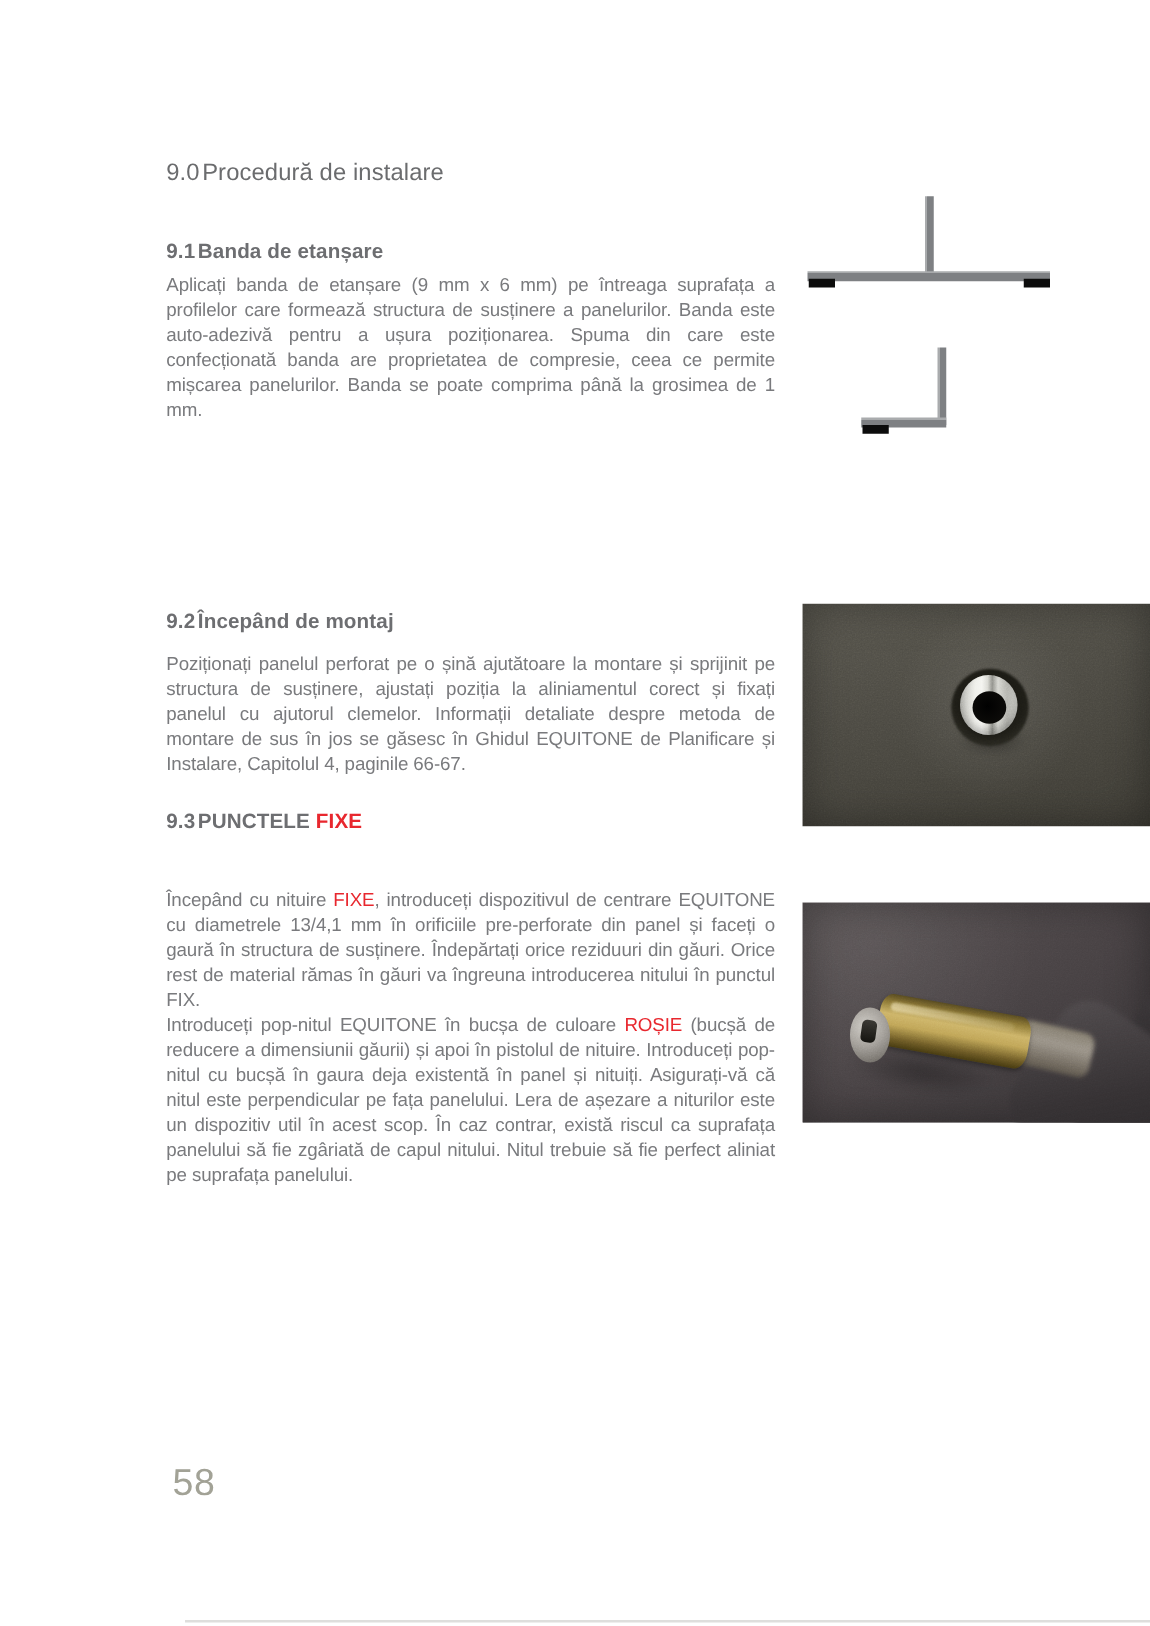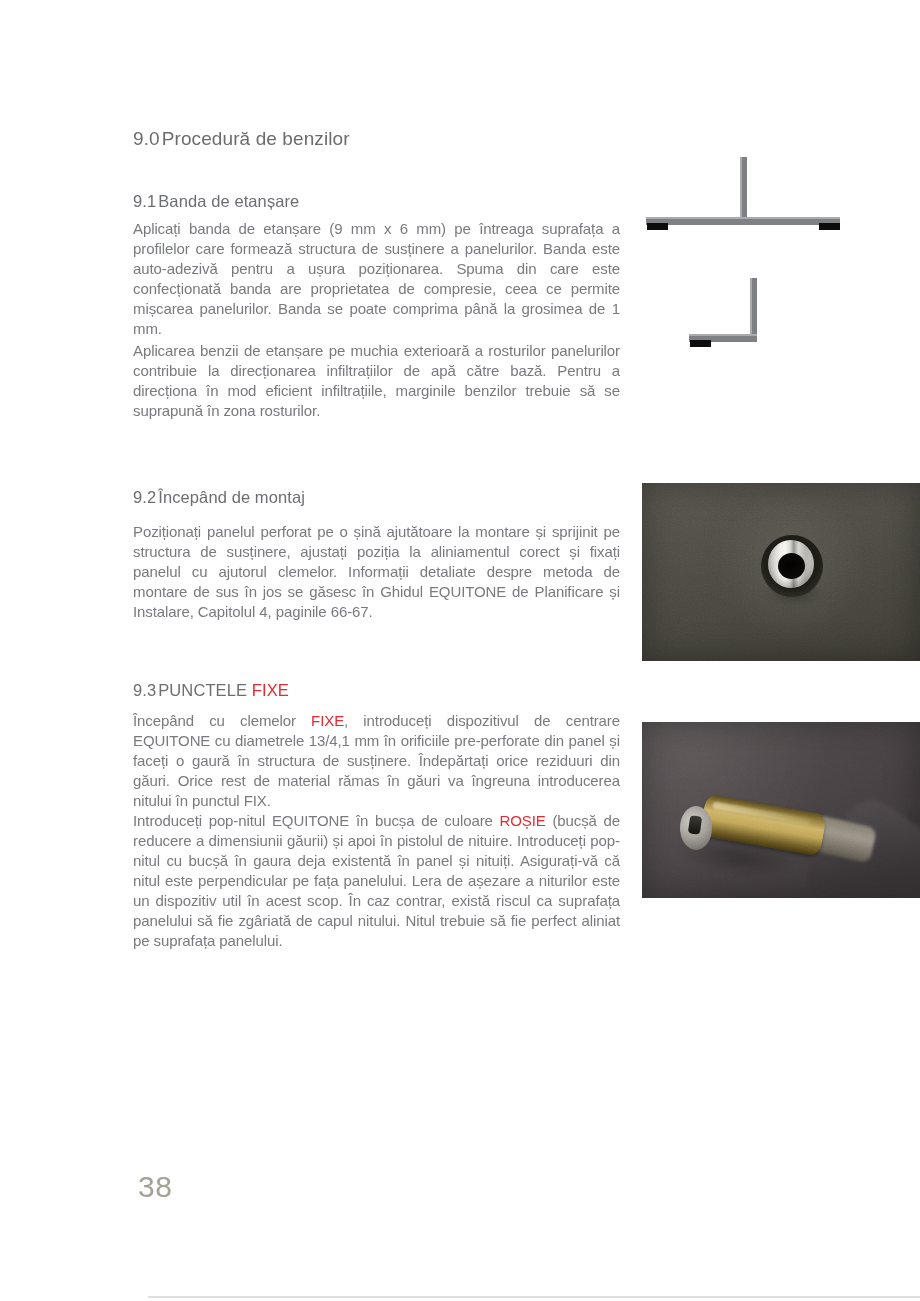--- a/index.html
+++ b/index.html
@@ -10,26 +10,26 @@
   }
   .abs { position:absolute; }
 
   
   .doc-title {
     left:133px; top:128px; margin:0; font-size:19px; font-weight:400;
     color:#6b6c6e; letter-spacing:0.1px;
   }
   .doc-title .num, .sec-head .num { margin-right:2px; }
   .sec-head {
-    left:133px; margin:0; font-size:16.5px; font-weight:400;
+    left:133px; margin:0; font-size:16.5px; font-weight:700;
     color:#6d6e71; letter-spacing:0.1px;
   }
   #h-s1 { top:192px; }
   #h-s2 { top:488px; }
-  #h-s3 { top:681px; }
+  #h-s3 { top:648px; }
   .textblock {
     left:133px; width:487px; color:#797a7d;
     font-size:15px; line-height:20px; text-align:justify;
     letter-spacing:-0.1px;
   }
   .textblock p { margin:0; }
   #block1 { top:219px; }
   #block2 { top:341px; }
   #block3 { top:522px; }
   #block4 { top:711px; }
@@ -93,46 +93,45 @@
     background:linear-gradient(180deg,#837c6e 0%,#9c958a 38%,#5d564c 100%); filter:blur(1.6px); }
   .gun-nose { position:absolute; left:196px; top:72px; width:160px; height:120px;
     transform:rotate(34deg); transform-origin:20px 40px; border-radius:28px 10px 0 28px;
     background:linear-gradient(135deg,#514c4e 0%,#353133 45%,#201d1f 100%); filter:blur(2.2px); }
   .gun-body { position:absolute; left:236px; top:96px; width:120px; height:130px;
     transform:rotate(30deg); background:linear-gradient(135deg,#3a3638,#181618 70%); filter:blur(2.5px); }
 </style>
 </head>
 <body>
 
-<h1 class="abs doc-title"><span class="num">9.0</span><span>Procedură de benzilor</span></h1>
+<h1 class="abs doc-title"><span class="num">9.0</span><span>Procedură de instalare</span></h1>
 
 <h2 class="abs sec-head" id="h-s1"><span class="num">9.1</span><span>Banda de etanșare</span></h2>
 
 <div class="abs textblock" id="block1">
   <p>Aplicați banda de etanșare (9 mm x 6 mm) pe întreaga suprafața a profilelor care formează structura de susținere a panelurilor. Banda este auto-adezivă pentru a ușura poziționarea. Spuma din care este confecționată banda are proprietatea de compresie, ceea ce permite mișcarea panelurilor. Banda se poate comprima până la grosimea de 1 mm.</p>
 </div>
 
 <div class="abs textblock" id="block2">
-  <p>Aplicarea benzii de etanșare pe muchia exterioară a rosturilor panelurilor contribuie la direcționarea infiltrațiilor de apă către bază. Pentru a direcționa în mod eficient infiltrațiile, marginile benzilor trebuie să se suprapună în zona rosturilor.</p>
 </div>
 
 <h2 class="abs sec-head" id="h-s2"><span class="num">9.2</span><span>Începând de montaj</span></h2>
 
 <div class="abs textblock" id="block3">
   <p>Poziționați panelul perforat pe o șină ajutătoare la montare și sprijinit pe structura de susținere, ajustați poziția la aliniamentul corect și fixați panelul cu ajutorul clemelor. Informații detaliate despre metoda de montare de sus în jos se găsesc în Ghidul EQUITONE de Planificare și Instalare, Capitolul 4, paginile 66-67.</p>
 </div>
 
 <h2 class="abs sec-head" id="h-s3"><span class="num">9.3</span><span>PUNCTELE</span> <span class="red">FIXE</span></h2>
 
 <div class="abs textblock" id="block4">
-  <p><span>Începând cu clemelor </span><span class="red">FIXE</span><span>, introduceți dispozitivul de centrare EQUITONE cu diametrele 13/4,1 mm în orificiile pre-perforate din panel și faceți o gaură în structura de susținere. Îndepărtați orice reziduuri din găuri. Orice rest de material rămas în găuri va îngreuna introducerea nitului în punctul FIX.</span></p>
+  <p><span>Începând cu nituire </span><span class="red">FIXE</span><span>, introduceți dispozitivul de centrare EQUITONE cu diametrele 13/4,1 mm în orificiile pre-perforate din panel și faceți o gaură în structura de susținere. Îndepărtați orice reziduuri din găuri. Orice rest de material rămas în găuri va îngreuna introducerea nitului în punctul FIX.</span></p>
   <p><span>Introduceți pop-nitul EQUITONE în bucșa de culoare </span><span class="red">ROȘIE</span><span> (bucșă de reducere a dimensiunii găurii) și apoi în pistolul de nituire. Introduceți pop-nitul cu bucșă în gaura deja existentă în panel și nituiți. Asigurați-vă că nitul este perpendicular pe fața panelului. Lera de așezare a niturilor este un dispozitiv util în acest scop. În caz contrar, există riscul ca suprafața panelului să fie zgâriată de capul nitului. Nitul trebuie să fie perfect aliniat pe suprafața panelului.</span></p>
 </div>
 
-<p class="abs page-num">38</p>
+<p class="abs page-num">58</p>
 <div class="abs bottom-edge"></div>
 
 <div>
   <div class="bar vert" style="left:740px; top:157px; width:7px; height:62px;"></div>
   <div class="bar" style="left:646px; top:217px; width:194px; height:8px;"></div>
   <div class="tape" style="left:647px; top:223px; width:21px; height:7px;"></div>
   <div class="tape" style="left:819px; top:223px; width:21px; height:7px;"></div>
 </div>
 
 <div>

